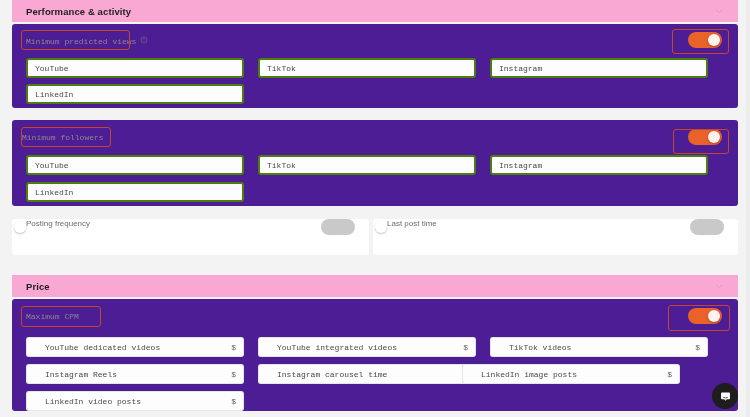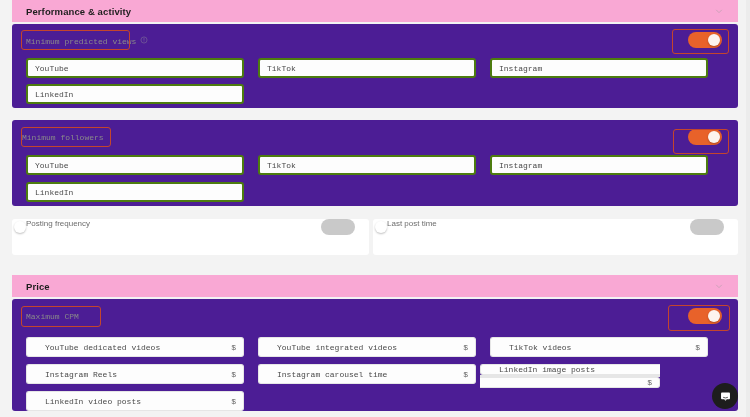--- a/index.html
+++ b/index.html
@@ -306,21 +306,21 @@
     <div class="pfield" style="left:14px;  top:65px; width:218px;">
       <span class="plabel">Instagram Reels</span>
       <span class="pinput"></span>
       <span class="pcur">$</span>
     </div>
     <div class="pfield" style="left:246px; top:65px; width:218px;">
       <span class="plabel">Instagram carousel time</span>
       <span class="pinput"></span>
       <span class="pcur">$</span>
     </div>
-    <div class="pfield" style="left:468px; top:65px; width:180px;flex-direction:column;">
+    <div class="pfield" style="left:450px; top:65px; width:218px;">
       <span class="plabel">LinkedIn image posts</span>
       <span class="pinput"></span>
       <span class="pcur">$</span>
     </div>
 
     <div class="pfield" style="left:14px;  top:92px; width:218px;">
       <span class="plabel">LinkedIn video posts</span>
       <span class="pinput"></span>
       <span class="pcur">$</span>
     </div>

